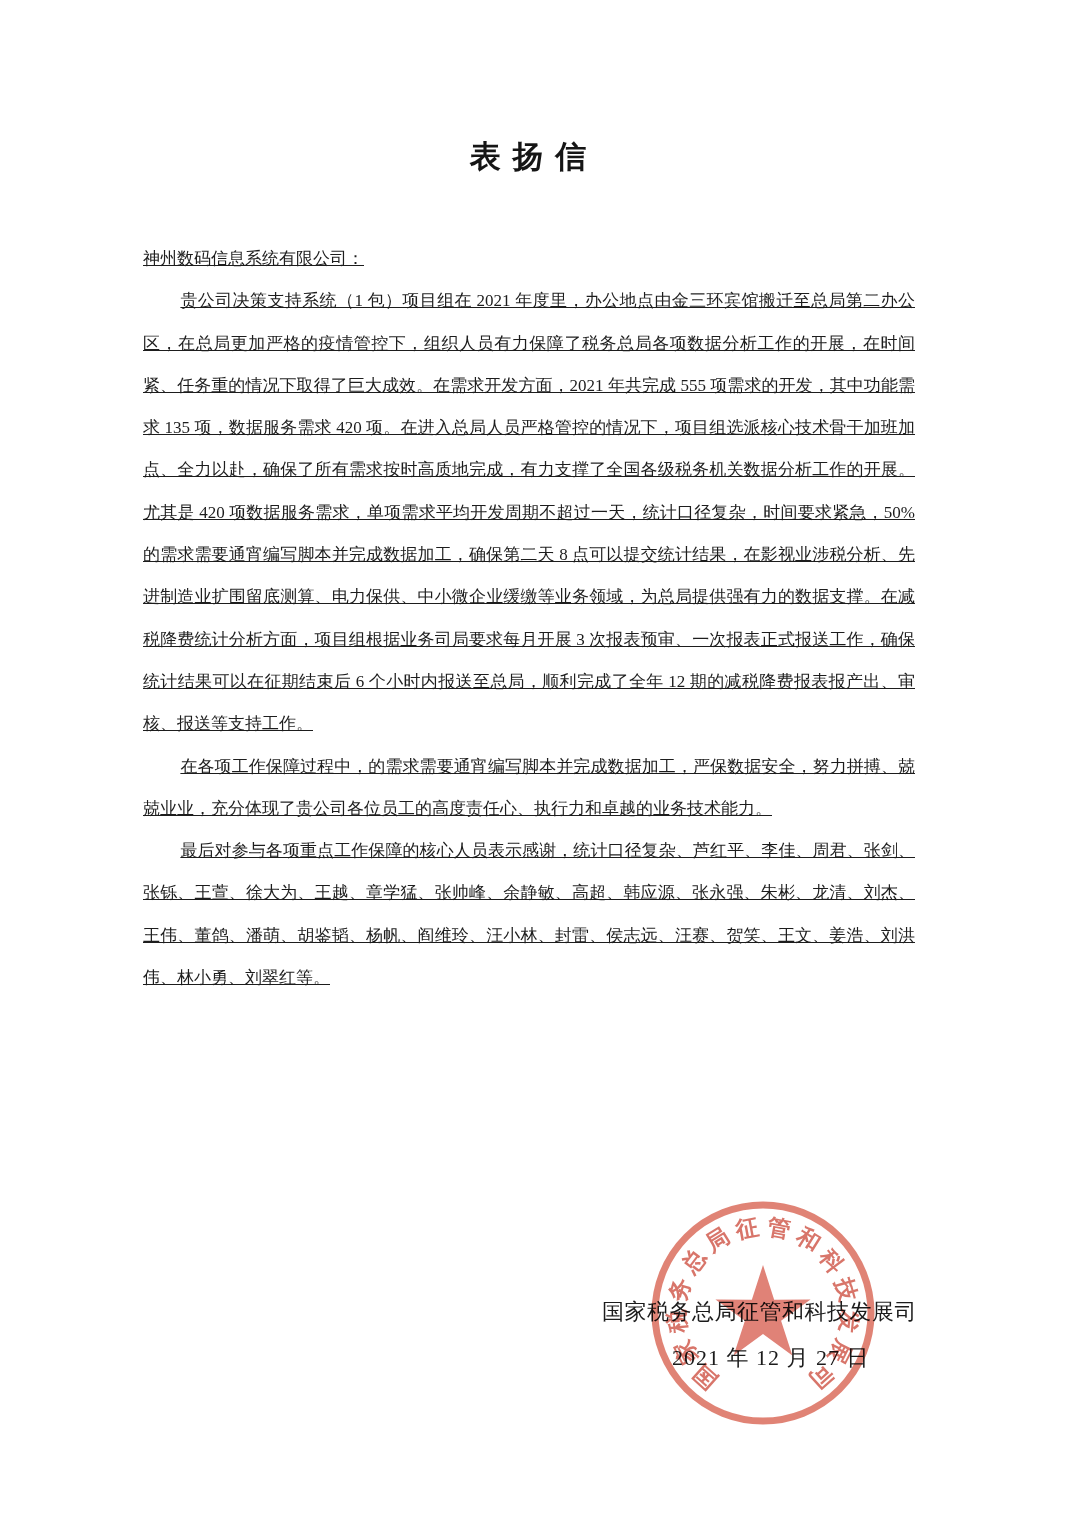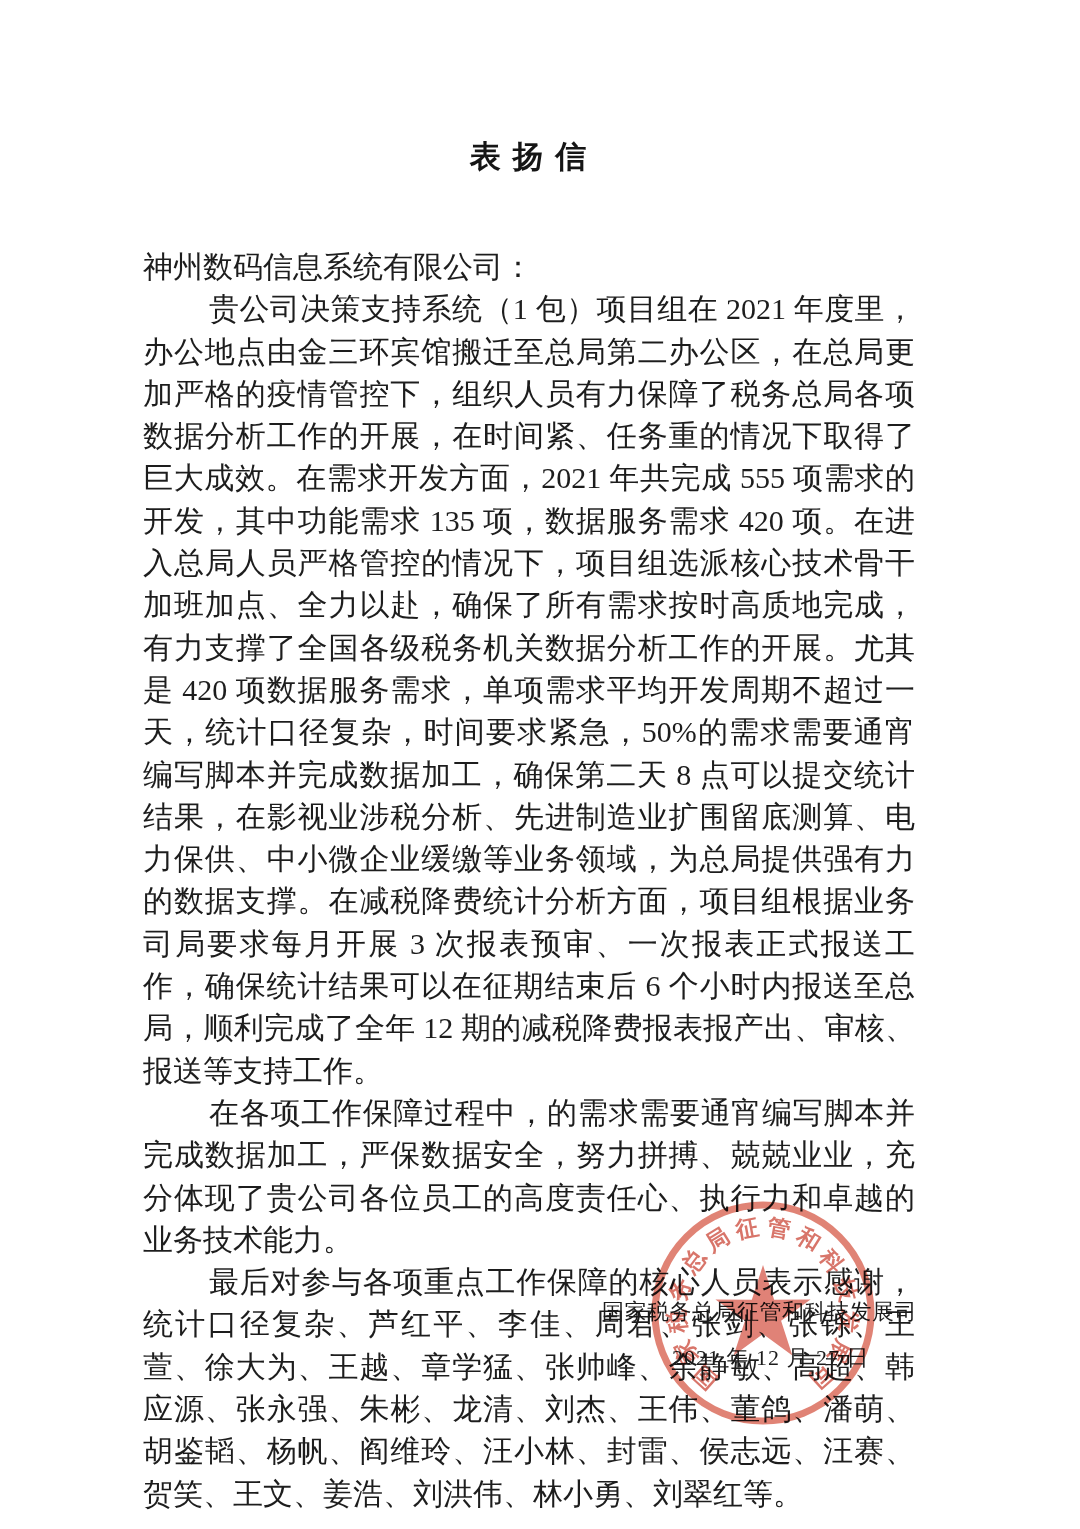--- a/index.html
+++ b/index.html
@@ -23,27 +23,28 @@
     width: 772px;
     margin: 0;
     text-align: center;
     font-size: 31px;
     font-weight: 700;
     letter-spacing: 2px;
     color: #151515;
   }
   .letter-body {
     position: absolute;
-    top: 246px;
+    top: 238px;
     left: 143px;
     width: 772px;
-    font-size: 30px;
+    font-size: 17px;
     line-height: 42.3px;
     text-align: justify;
     text-justify: inter-ideograph;
+    text-decoration: underline;
   }
   .letter-body p { margin: 0; }
   .salutation { text-indent: 0; }
   .para { text-indent: 2.2em; }
   .sig-org {
     position: absolute;
     top: 1297px;
     left: 602px;
     font-size: 22px;
     letter-spacing: 0.5px;

